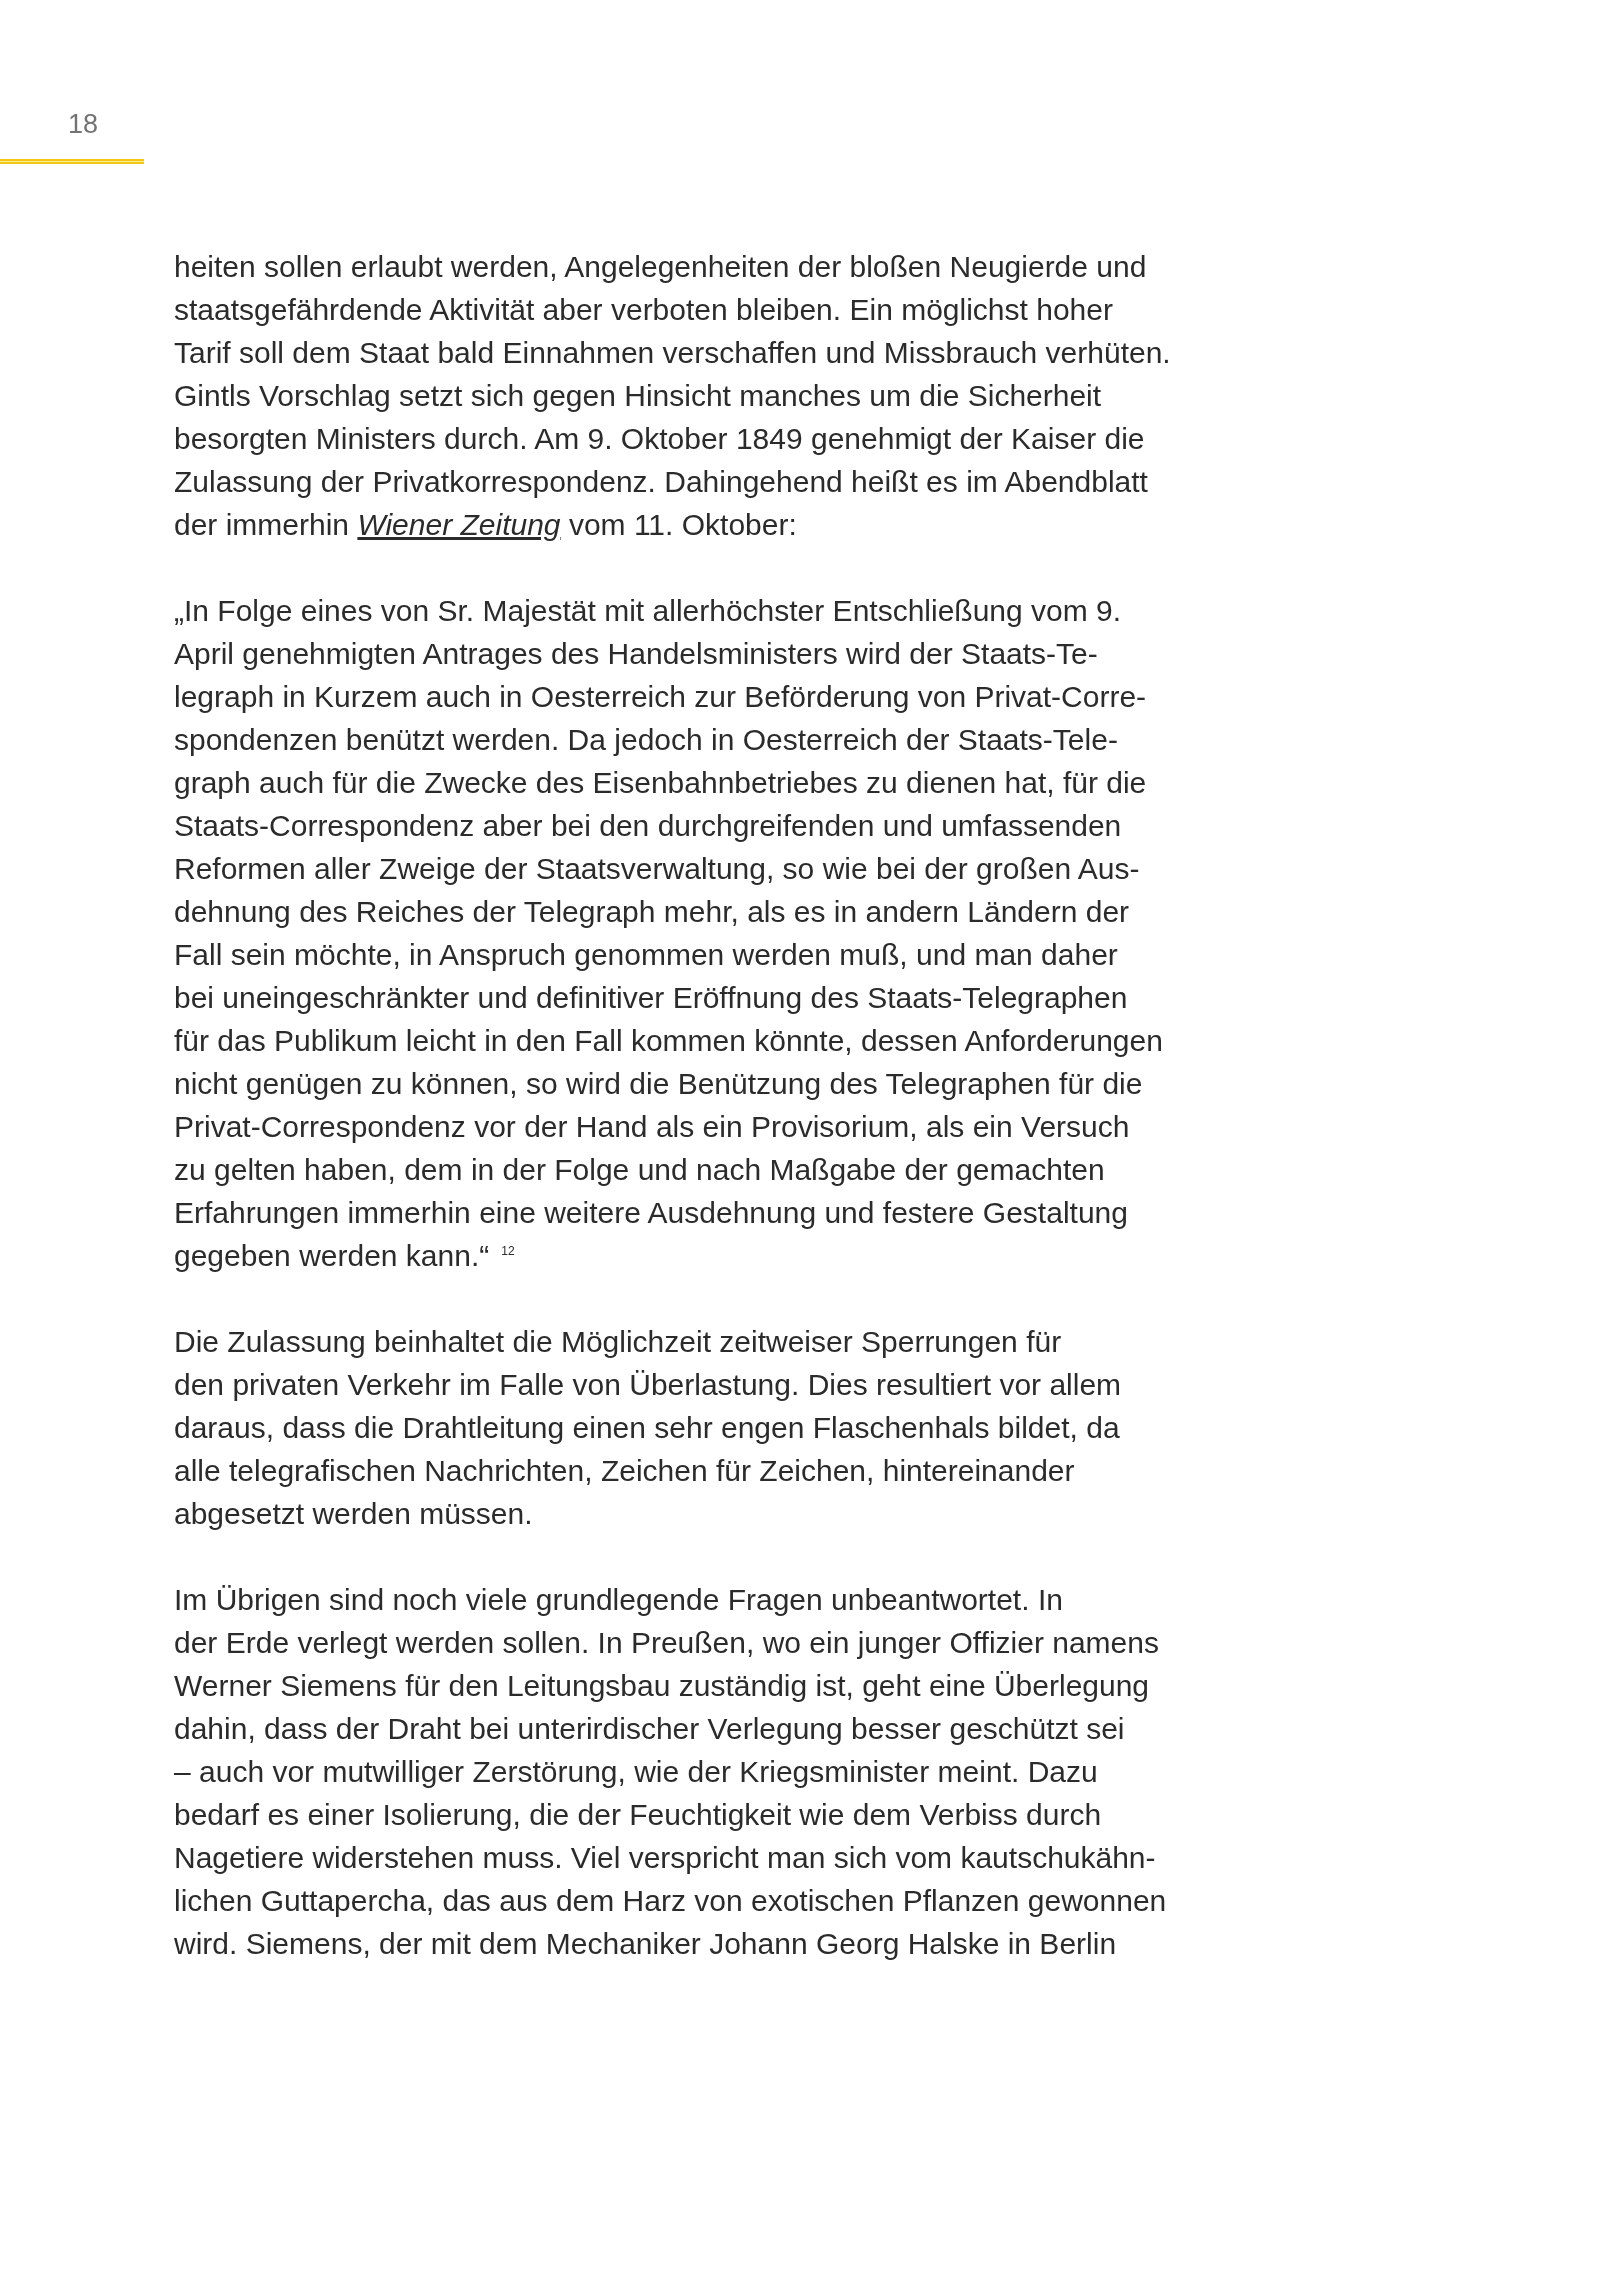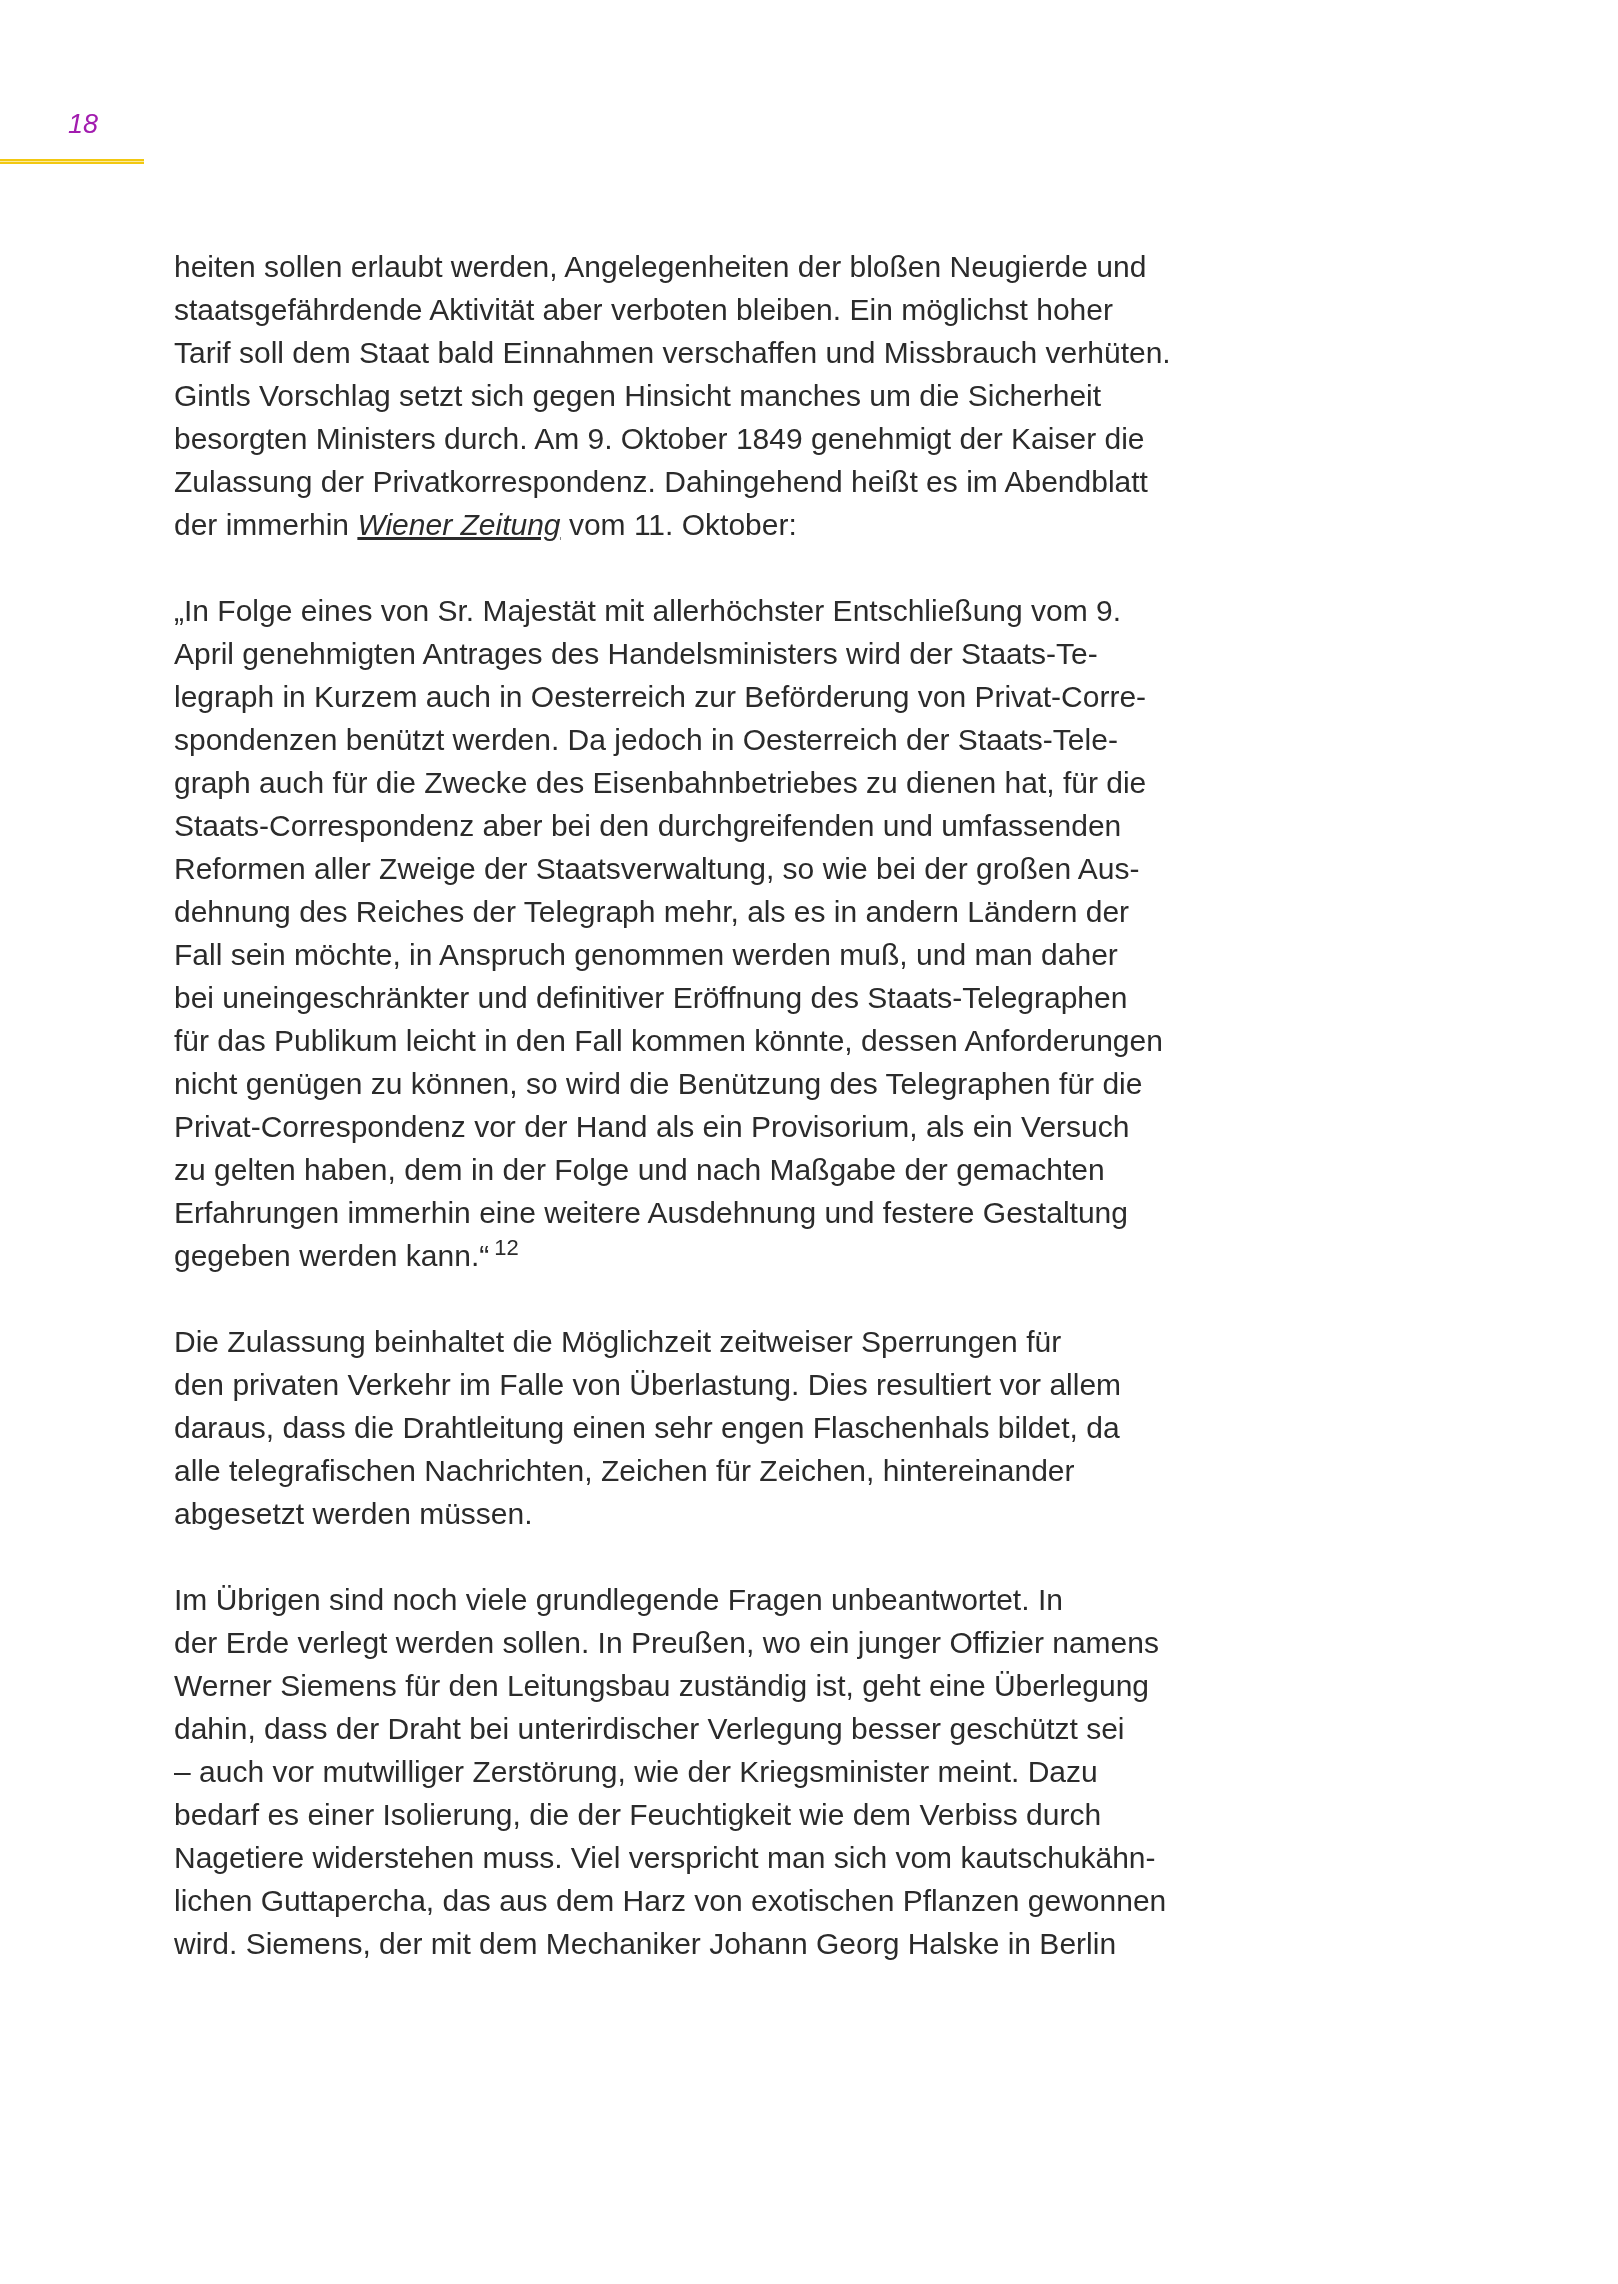--- a/index.html
+++ b/index.html
@@ -1,41 +1,40 @@
 <!DOCTYPE html>
 <html style="font-size:13px"><head>
 <meta charset="utf-8">
 <style>
   html, body { margin: 0; padding: 0; background: #ffffff; }
   body { width: 1618px; height: 2284px; position: relative; overflow: hidden; }
   .page-number {
     position: absolute; left: 68px; top: 108px;
     font-family: "Liberation Sans", sans-serif;
-    font-size: 27px; font-weight: 400; color: #a21caf;
+    font-size: 27px; font-weight: 400; color: #737373;
     line-height: 32px;
-    font-style: italic;
   }
   .header-rule {
     position: absolute; left: 0; top: 159px; width: 144px; height: 4.9px;
   }
   .header-rule .line { position: absolute; left: 0; width: 100%; height: 1.6px; background: #f2c811; }
   .header-rule .line.top { top: 0; }
   .header-rule .line.bottom { top: 3.2px; }
   .header-rule .gap { position: absolute; left: 0; top: 1.6px; width: 100%; height: 1.6px; background: #fbeaa0; }
   .body-text {
     position: absolute; left: 174px; top: 245px; width: 1084px;
     font-family: "Liberation Sans", sans-serif;
     font-size: 30px; color: #2b2b2b;
     line-height: 43px;
   }
   .para { margin: 0 0 43px 0; }
   .para:last-child { margin-bottom: 0; }
   .line-text { display: block; white-space: nowrap; height: 43px; }
   .line-text em { font-style: italic; text-decoration: underline; }
-  .fn { font-size: 22px; vertical-align: 11.3px; line-height: 0; margin-left: 5px; }
+  .fn { font-size: 12px; vertical-align: 11.3px; line-height: 0; margin-left: 12px; }
 </style>
 </head>
 <body>
 
 <div class="page-number">18</div>
 <div class="header-rule">
   <div class="line top"></div>
   <div class="gap"></div>
   <div class="line bottom"></div>
 </div>

